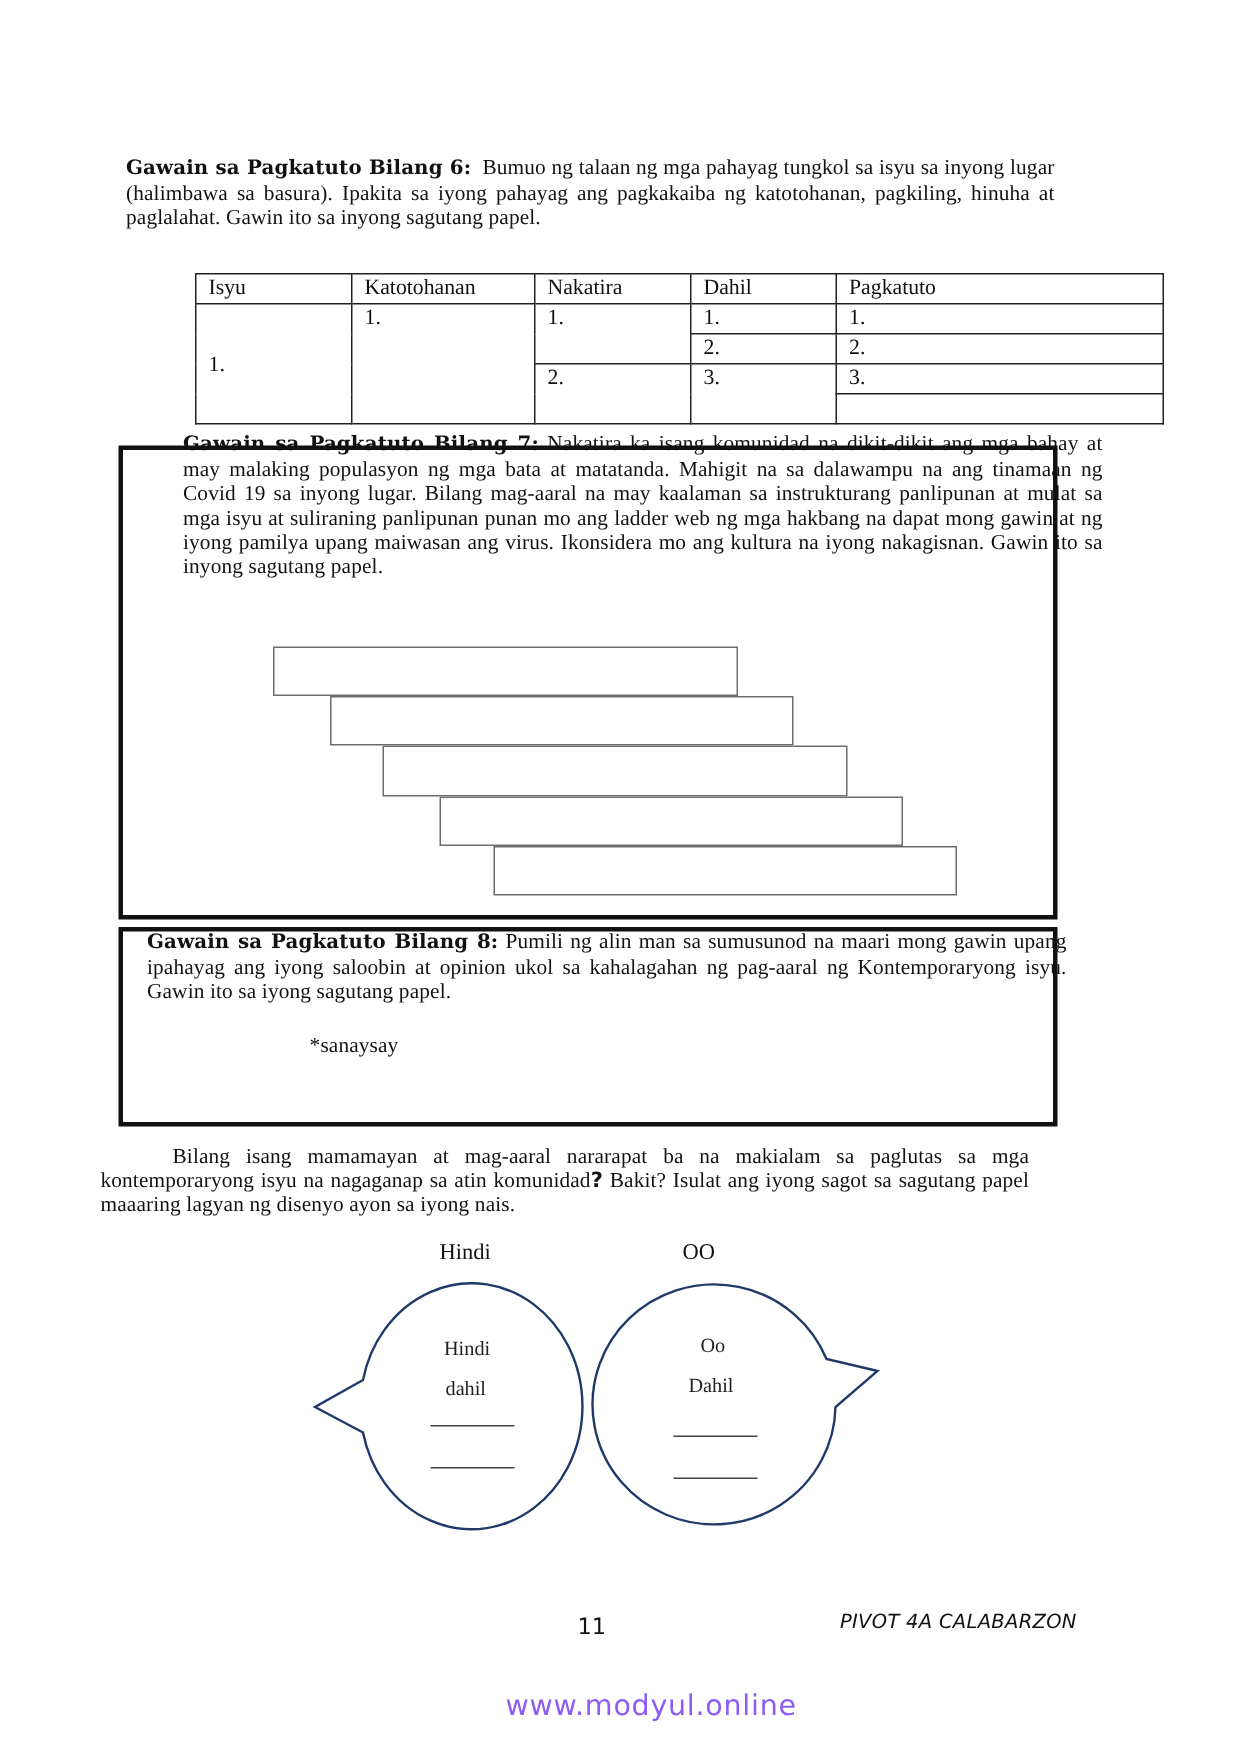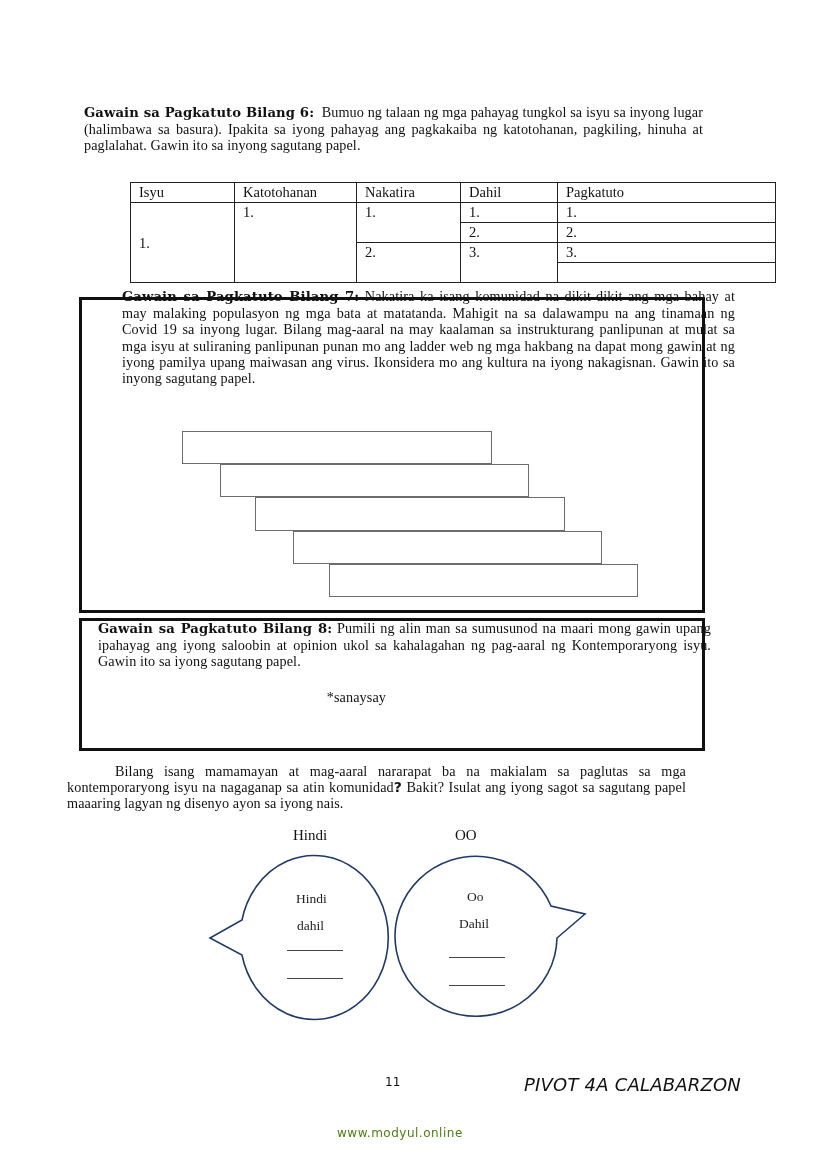--- a/index.html
+++ b/index.html
@@ -16,25 +16,25 @@
   table.g6 td { border: 1.6px solid #222; padding: 0 0 0 8px; vertical-align: top; height: 19px; line-height: 18px; }
   table.g6 td.mid { vertical-align: middle; }
 
   .box { position: absolute; border: 3px solid #111; box-sizing: border-box; }
   .ladder { position: absolute; border: 1.6px solid #6c6c6c; box-sizing: border-box; background: #fff; }
 
   .center-label { position: absolute; font-family: "Liberation Serif", serif; font-size: 15px; }
   .bubble-text { position: absolute; font-family: "Liberation Serif", serif; font-size: 13.5px; color: #222; }
   .blank { position: absolute; height: 0; border-top: 1px solid #444; width: 56px; }
 
-  .footer-page { position: absolute; left: 385px; top: 1075px; font-family: "DejaVu Sans", sans-serif; font-size: 12px; }
-  .footer-brand { position: absolute; left: 524px; top: 1074px; font-family: "DejaVu Sans", sans-serif;
-                  font-size: 18px; font-style: italic; letter-spacing: 0.2px; }
+  .footer-page { position: absolute; left: 385px; top: 1075px; font-family: "DejaVu Sans", sans-serif; font-size: 15px; }
+  .footer-brand { position: absolute; left: 560px; top: 1074px; font-family: "DejaVu Sans", sans-serif;
+                  font-size: 13px; font-style: italic; letter-spacing: 0.2px; }
   .watermark { position: absolute; left: 337px; top: 1126px; font-family: "DejaVu Sans", sans-serif;
-               font-size: 12px; color: #4d7c0f; letter-spacing: 0.5px; }
+               font-size: 19px; color: #8b5cf6; letter-spacing: 0.5px; }
 </style>
 </head>
 <body>
 
 <div class="para" style="left:84px; top:104px; width:619px;">
   <b>Gawain sa Pagkatuto Bilang 6:</b>&nbsp;
   <span class="last-line">Bumuo ng talaan ng mga pahayag tungkol sa isyu sa inyong lugar (halimbawa sa basura). Ipakita sa iyong pahayag ang pagkakaiba ng katotohanan, pagkiling, hinuha at paglalahat.  Gawin ito sa inyong sagutang papel.</span>
 </div>
 
 <table class="g6">
@@ -79,21 +79,21 @@
   <div class="ladder" style="left:255px; top:497px; width:310px; height:34px;"></div>
   <div class="ladder" style="left:293px; top:531px; width:309px; height:33px;"></div>
   <div class="ladder" style="left:329px; top:564px; width:309px; height:33px;"></div>
 </div>
 
 <div class="box" style="left:79px; top:618px; width:626px; height:133px;"></div>
 <div class="para" style="left:86px; top:620px; width:613px;margin-left:12px;">
   <b>Gawain sa Pagkatuto Bilang 8:</b>
   <span>Pumili ng alin man sa sumusunod na maari mong gawin upang ipahayag ang iyong saloobin at opinion ukol sa kahalagahan ng pag-aaral ng Kontemporaryong isyu. Gawin ito sa iyong sagutang papel.</span>
 </div>
-<div class="para" style="left:86px; top:689px; width:300px; text-align:right;">
+<div class="para" style="left:86px; top:689px; width:300px; text-align:center;">
   <div>*sanaysay</div>
 </div>
 
 <div class="para" style="left:67px; top:763px; width:619px; text-indent:48px;">
   <span>Bilang isang mamamayan at mag-aaral  nararapat ba na makialam sa paglutas sa mga kontemporaryong isyu na nagaganap sa atin komunidad</span><b style="font-family:'DejaVu Sans',sans-serif; font-size:14px;">?</b><span> Bakit? Isulat ang iyong sagot sa sagutang papel maaaring lagyan ng disenyo ayon sa iyong nais.</span>
 </div>
 
 <div class="center-label" style="left:293px; top:827px;">Hindi</div>
 <div class="center-label" style="left:455px; top:827px;">OO</div>
 

